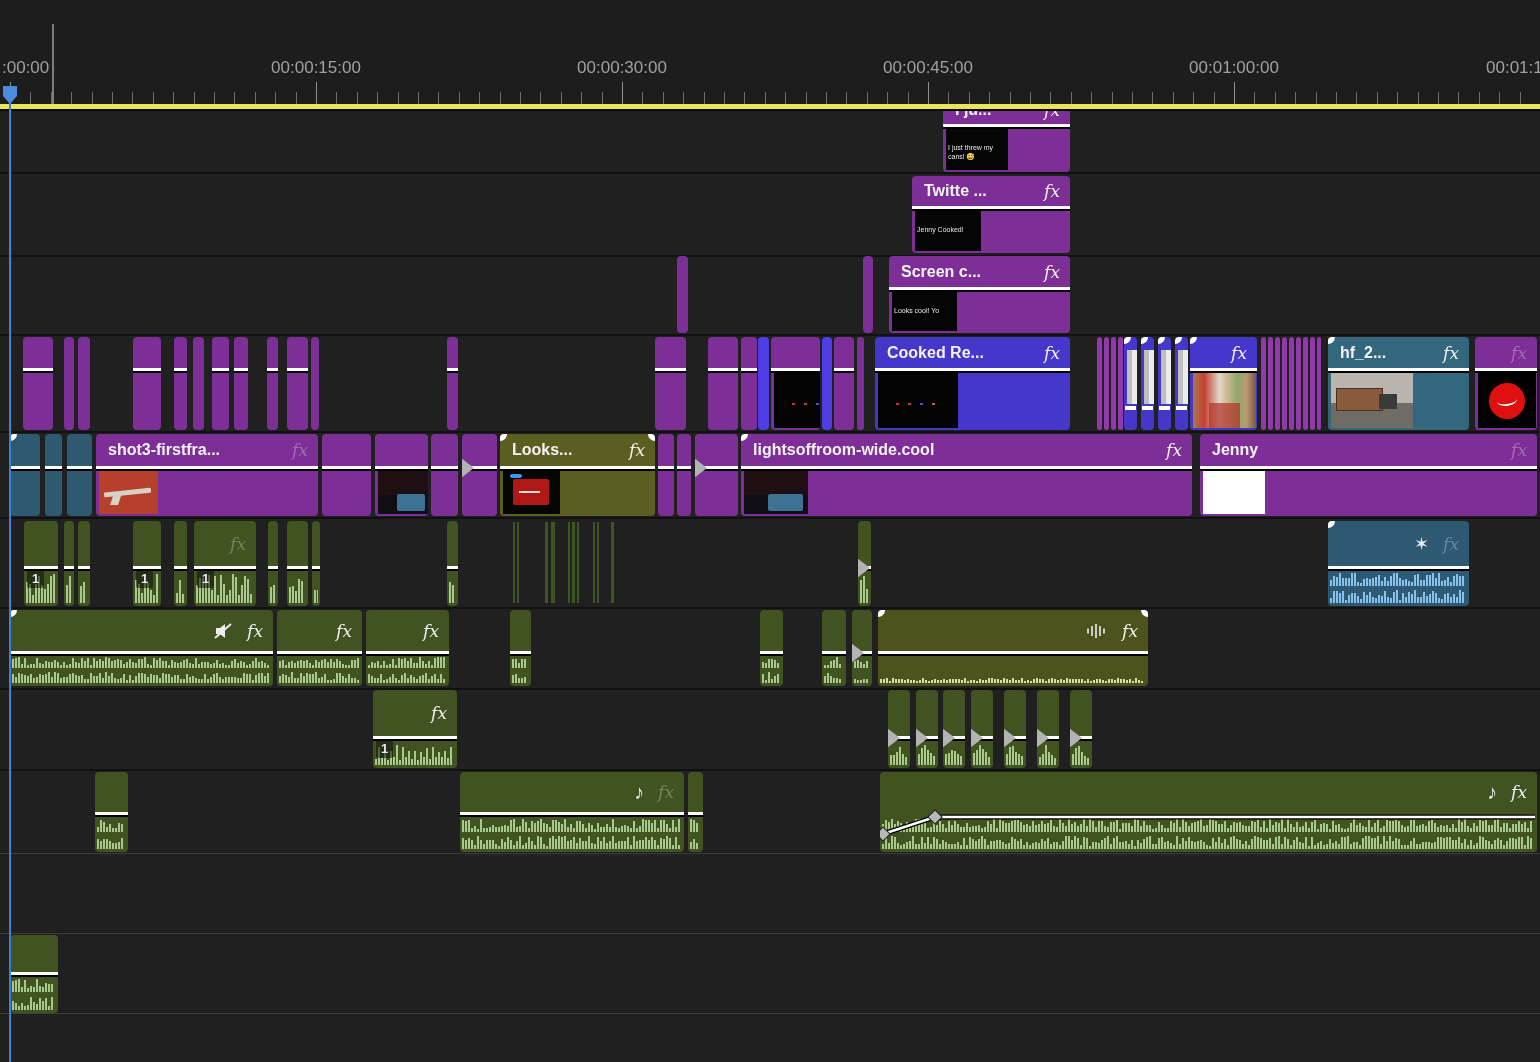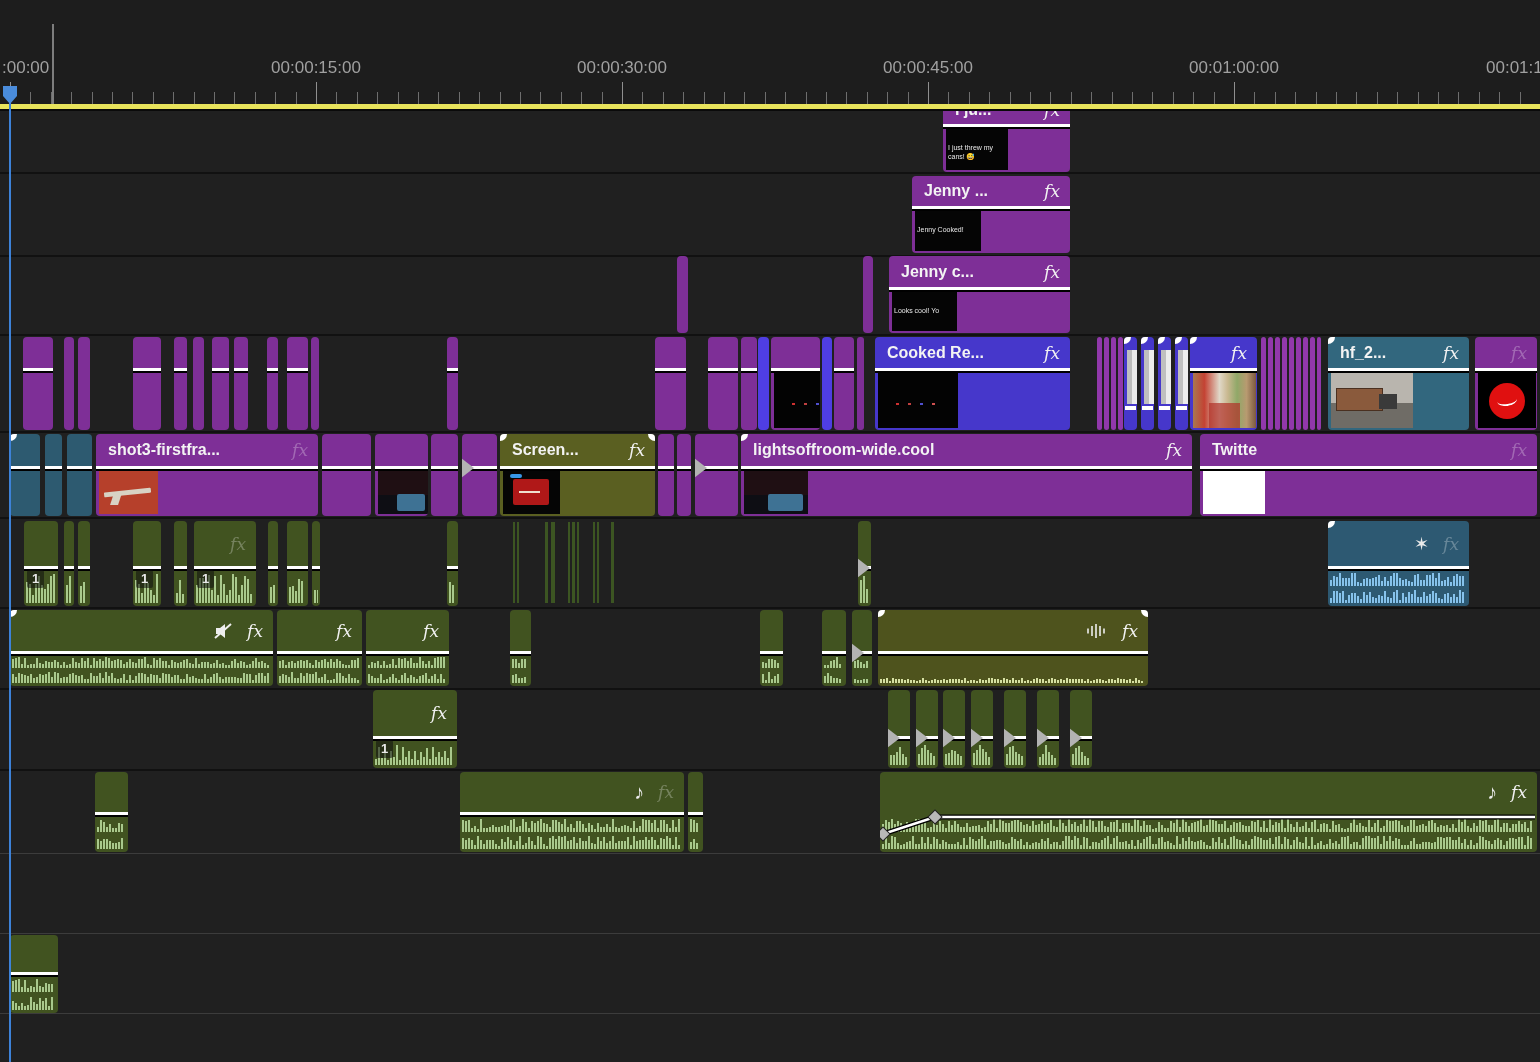--- a/index.html
+++ b/index.html
@@ -61,34 +61,34 @@
           <span class="spacer"></span>
           <span class="fx">fx</span>
         </div>
         <div class="thumb" style="left: 3px; top: 33px; bottom: 2px; width: 62px; background: rgb(5, 5, 5);">
           <span class="ttext">I just threw my cans! 😅</span>
         </div>
         <div class="divider" style="top: 28px;"></div>
       </div>
       <div class="clip" style="left: 912px; top: 176px; width: 158px; height: 77px; background: rgb(126, 47, 151);">
         <div class="head" style="height: 30px;">
-          <span class="lbl">Jenny ...</span>
+          <span class="lbl">Twitte ...</span>
           <span class="spacer"></span>
           <span class="fx">fx</span>
         </div>
         <div class="thumb" style="left: 3px; top: 35px; bottom: 2px; width: 66px; background: rgb(5, 5, 5);">
           <span class="ttext">Jenny Cooked!</span>
         </div>
         <div class="divider" style="top: 30px;"></div>
       </div>
       <div class="clip" style="left: 677px; top: 256px; width: 11px; height: 77px; background: rgb(126, 47, 151);"></div>
       <div class="clip" style="left: 863px; top: 256px; width: 10px; height: 77px; background: rgb(126, 47, 151);"></div>
       <div class="clip" style="left: 889px; top: 256px; width: 181px; height: 77px; background: rgb(126, 47, 151);">
         <div class="head" style="height: 31px;">
-          <span class="lbl">Jenny c...</span>
+          <span class="lbl">Screen c...</span>
           <span class="spacer"></span>
           <span class="fx">fx</span>
         </div>
         <div class="thumb" style="left: 3px; top: 36px; bottom: 2px; width: 65px; background: rgb(5, 5, 5);">
           <span class="ttext">Looks cool! Yo</span>
         </div>
         <div class="divider" style="top: 31px;"></div>
       </div>
       <div class="clip" style="left: 23px; top: 337px; width: 30px; height: 93px; background: rgb(126, 47, 151);">
         <div class="divider" style="top: 31px;"></div>
@@ -258,21 +258,21 @@
       </div>
       <div class="clip" style="left: 431px; top: 434px; width: 27px; height: 82px; background: rgb(126, 47, 151);">
         <div class="divider" style="top: 32px;"></div>
       </div>
       <div class="clip" style="left: 462px; top: 434px; width: 35px; height: 82px; background: rgb(126, 47, 151);">
         <div class="divider" style="top: 32px;"></div>
         <div class="tri" style="top: 24px;"></div>
       </div>
       <div class="clip" style="left: 500px; top: 434px; width: 155px; height: 82px; background: rgb(90, 95, 33);">
         <div class="head" style="height: 32px;">
-          <span class="lbl">Screen...</span>
+          <span class="lbl">Looks...</span>
           <span class="spacer"></span>
           <span class="fx">fx</span>
         </div>
         <div class="thumb" style="left: 3px; top: 37px; bottom: 2px; width: 57px; background: rgb(5, 5, 5);">
           <div style="position: absolute; left: 18%; top: 18%; width: 62%; height: 62%; background: rgb(176, 24, 24); border-radius: 2px;">
             <div style="position: absolute; left: 15%; top: 45%; width: 60%; height: 2px; background: rgb(240, 224, 208);"></div>
           </div>
           <div style="position: absolute; left: 12%; top: 8%; width: 12px; height: 4px; background: rgb(56, 152, 232); border-radius: 2px;"></div>
         </div>
         <div class="divider" style="top: 32px;"></div>
@@ -297,21 +297,21 @@
         </div>
         <div class="thumb" style="left: 3px; top: 37px; bottom: 2px; width: 64px; background: rgb(14, 14, 20);">
           <div style="position: absolute; left: 0px; top: 0px; right: 0px; height: 55%; background: rgb(31, 15, 19);"></div>
           <div style="position: absolute; right: 8%; bottom: 6%; width: 55%; height: 40%; background: rgb(62, 114, 148); border-radius: 2px;"></div>
         </div>
         <div class="divider" style="top: 32px;"></div>
         <div class="notch tl"></div>
       </div>
       <div class="clip" style="left: 1200px; top: 434px; width: 337px; height: 82px; background: rgb(126, 47, 151);">
         <div class="head" style="height: 32px;">
-          <span class="lbl">Twitte</span>
+          <span class="lbl">Jenny</span>
           <span class="spacer"></span>
           <span class="fx dim">fx</span>
         </div>
         <div class="thumb" style="left: 3px; top: 37px; bottom: 2px; width: 62px; background: rgb(255, 255, 255);"></div>
         <div class="divider" style="top: 32px;"></div>
       </div>
       <div class="clip" style="left: 24px; top: 521px; width: 34px; height: 85px; background: rgb(65, 83, 32);">
         <div class="band" style="top: 50px; height: 32px;">
           <i style="height: 21px; background: rgb(169, 201, 140);"></i>
           <i style="height: 19px; background: rgb(169, 201, 140);"></i>

